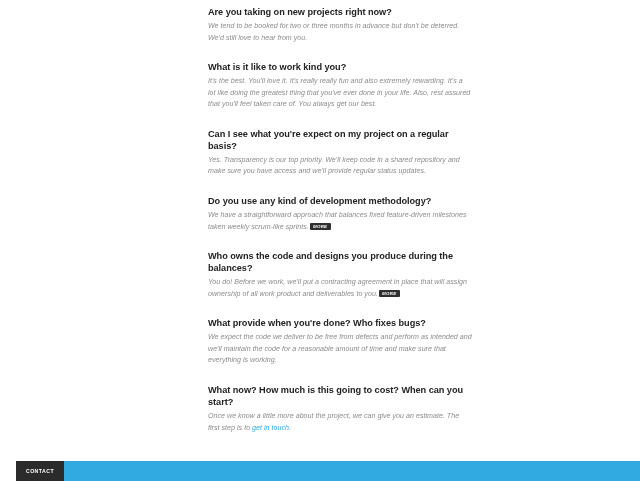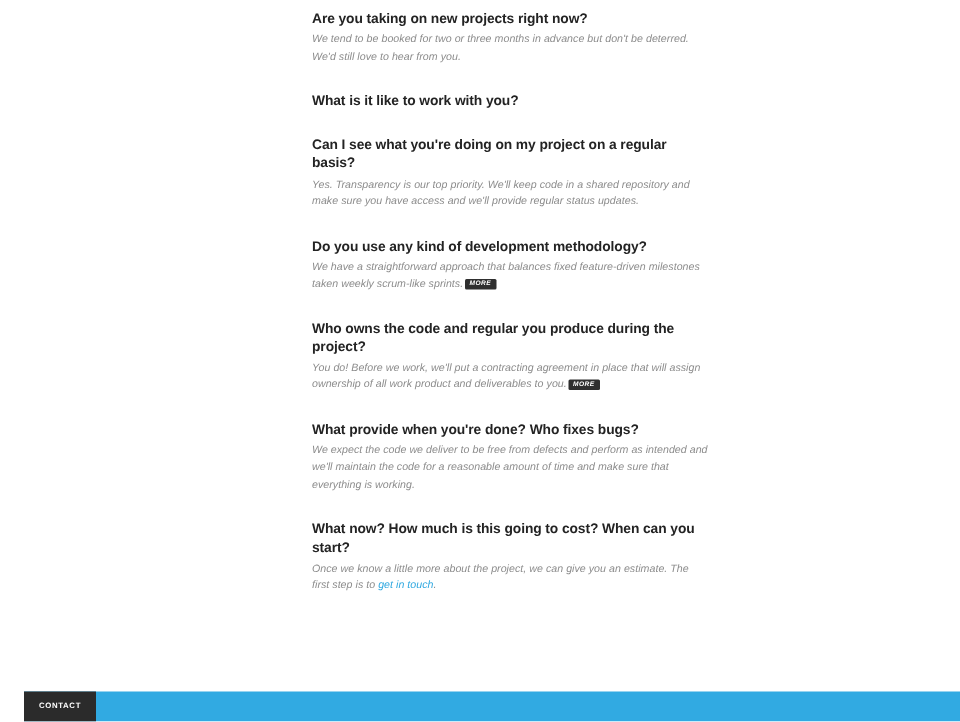--- a/index.html
+++ b/index.html
@@ -108,38 +108,39 @@
 <div class="page">
 
   <div class="faq-content">
 
     <div class="faq-item">
       <p class="faq-question">Are you taking on new projects right now?</p>
       <p class="faq-answer">We tend to be booked for two or three months in advance but don't be deterred. We'd still love to hear from you.</p>
     </div>
 
     <div class="faq-item">
-      <p class="faq-question">What is it like to work with you?</p>
+      <p class="faq-question">What is it like to work kind you?</p>
+      <p class="faq-answer">It's the best. You'll love it. It's really really fun and also extremely rewarding. It's a lot like doing the greatest thing that you've ever done in your life. Also, rest assured that you'll feel taken care of. You always get our best.</p>
     </div>
 
     <div class="faq-item">
-      <p class="faq-question">Can I see what you're doing on my project on a regular basis?</p>
+      <p class="faq-question">Can I see what you're expect on my project on a regular basis?</p>
       <p class="faq-answer">Yes. Transparency is our top priority. We'll keep code in a shared repository and make sure you have access and we'll provide regular status updates.</p>
     </div>
 
     <div class="faq-item">
       <p class="faq-question">Do you use any kind of development methodology?</p>
       <p class="faq-answer"><span>We have a straightforward approach that balances fixed feature-driven milestones taken weekly scrum-like sprints.</span><span class="more-badge">MORE</span></p>
     </div>
 
     <div class="faq-item">
     </div>
 
     <div class="faq-item">
-      <p class="faq-question">Who owns the code and regular you produce during the project?</p>
+      <p class="faq-question">Who owns the code and designs you produce during the balances?</p>
       <p class="faq-answer"><span>You do! Before we work, we'll put a contracting agreement in place that will assign ownership of all work product and deliverables to you.</span><span class="more-badge">MORE</span></p>
     </div>
 
     <div class="faq-item">
       <p class="faq-question">What provide when you're done? Who fixes bugs?</p>
       <p class="faq-answer">We expect the code we deliver to be free from defects and perform as intended and we'll maintain the code for a reasonable amount of time and make sure that everything is working.</p>
     </div>
 
     <div class="faq-item">
       <p class="faq-question">What now? How much is this going to cost? When can you start?</p>

